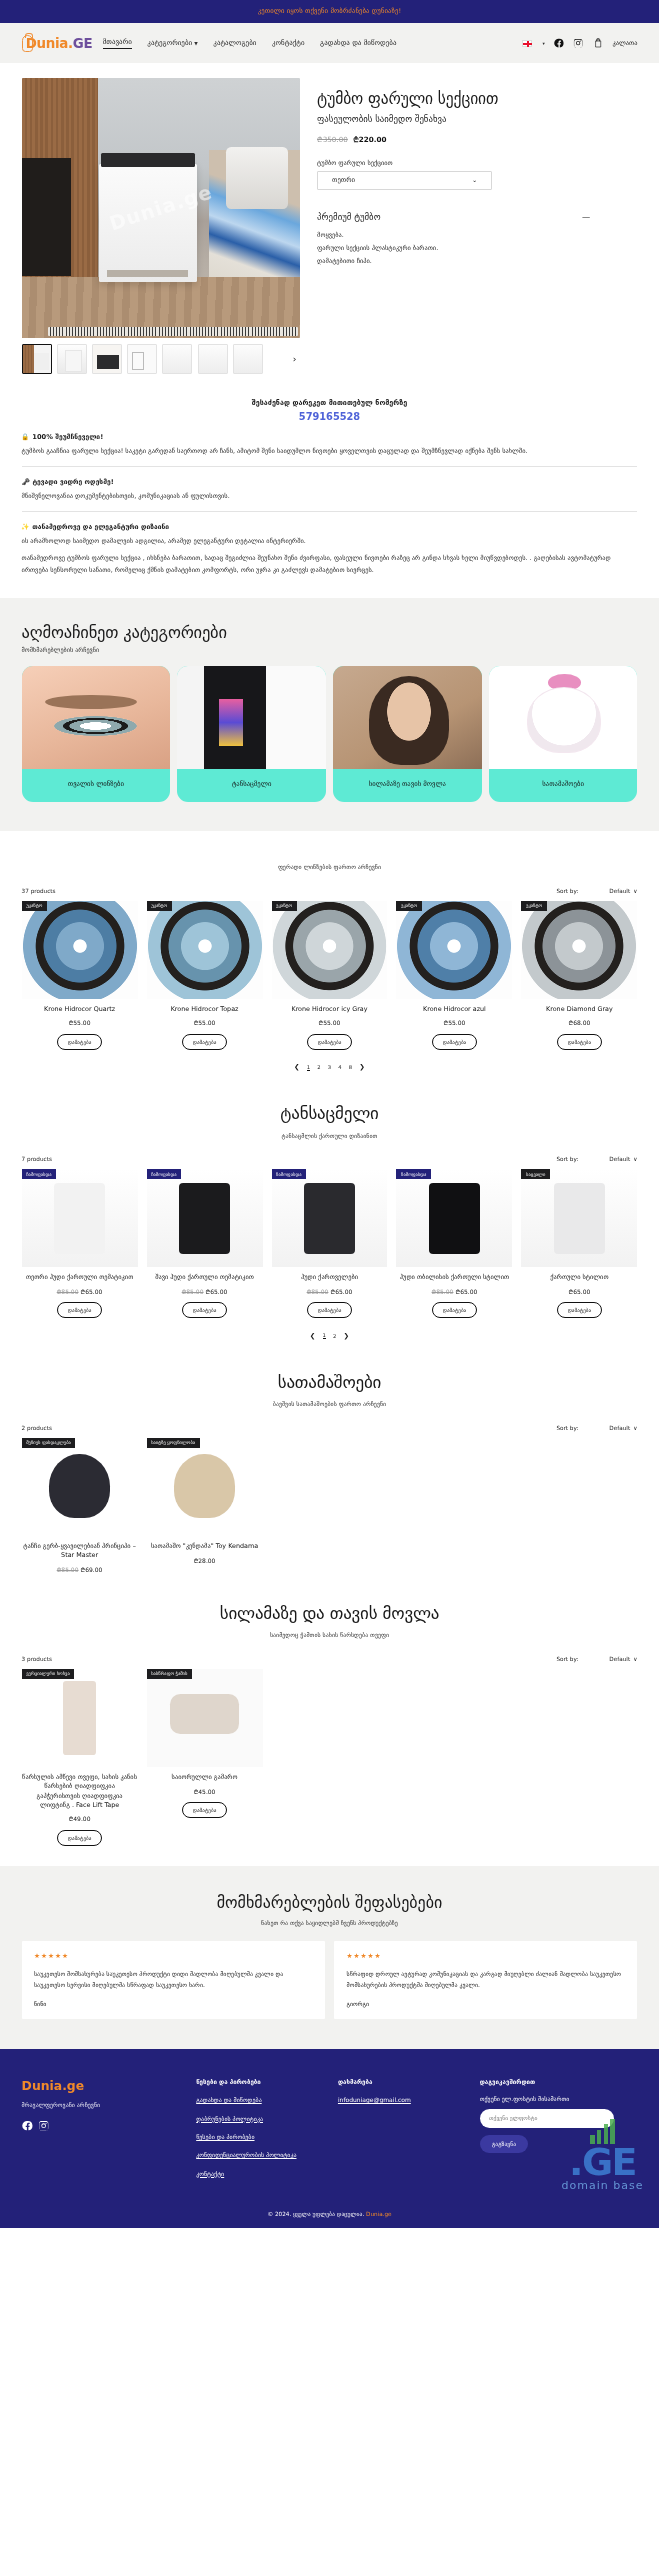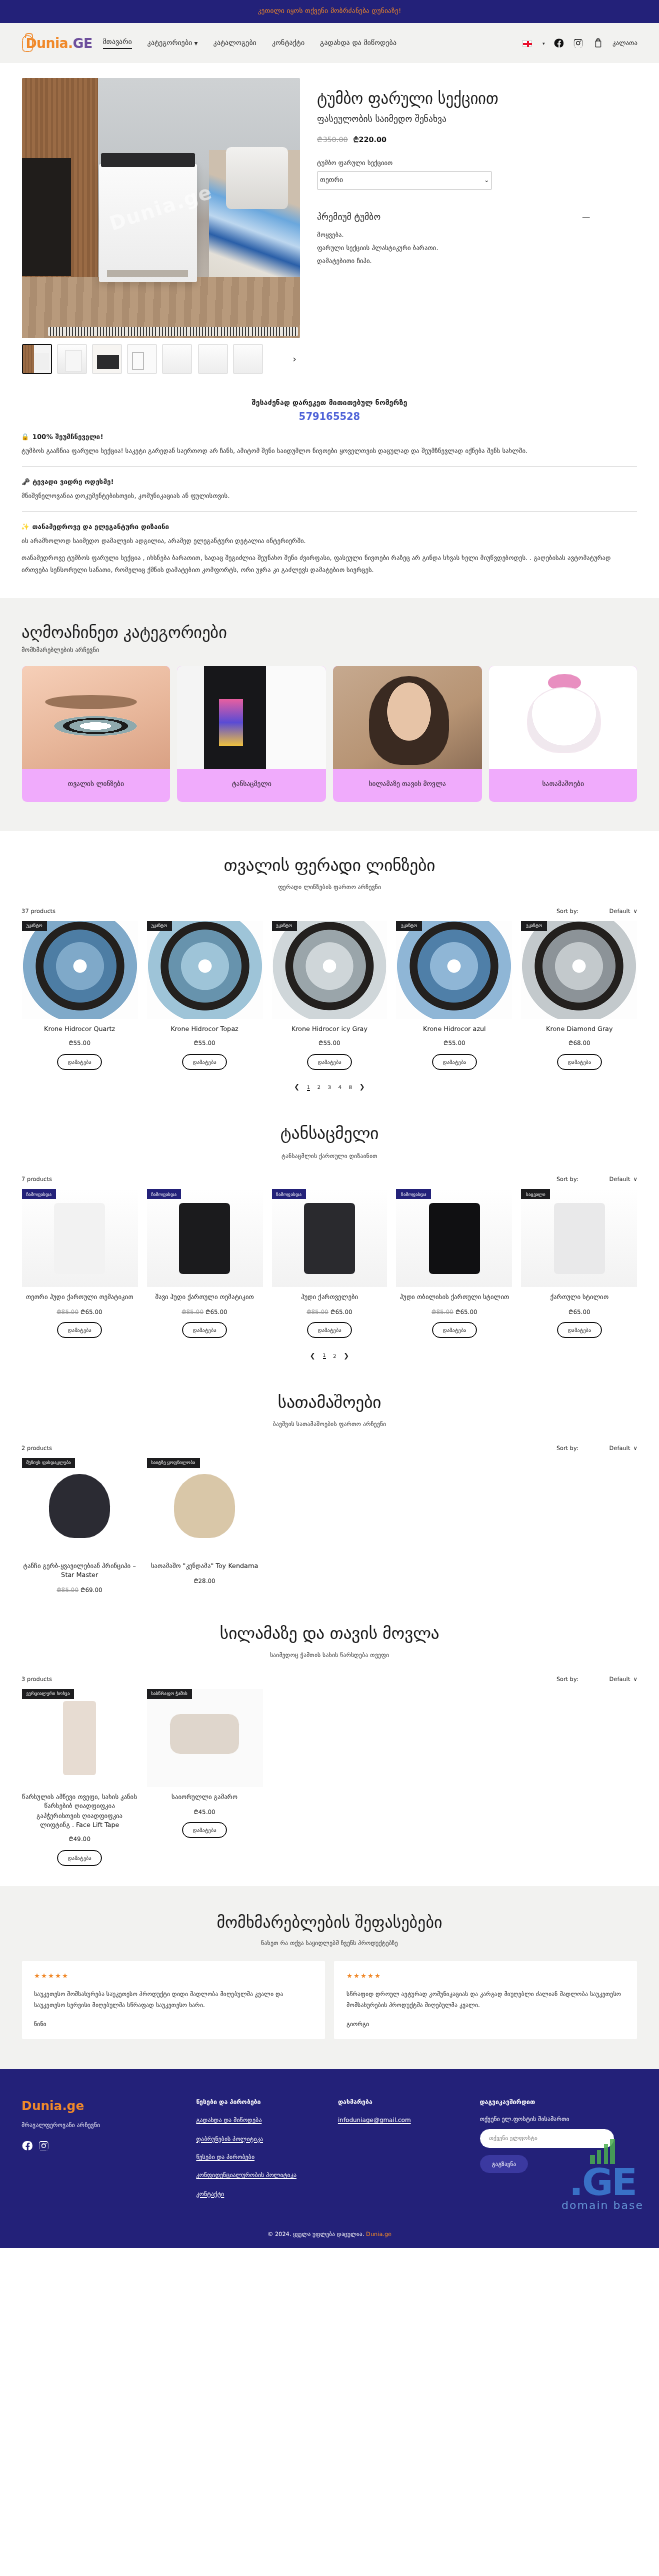--- a/index.html
+++ b/index.html
@@ -137,21 +137,21 @@
   .pinfo { flex: 1; padding-top: 12.4px; }
   .ptitle { font-size: 15.5px; font-weight: 400; line-height: 1.25; letter-spacing: -0.1px; }
   .psub { font-size: 8.8px; margin-top: 4.1px; color: #171717; }
   .prices { margin-top: 10.3px; font-size: 7.2px; }
   .price-old { color: #9a9a9a; text-decoration: line-through; margin-right: 3.1px; }
   .price-new { color: #111; font-weight: 600; }
   .field { margin-top: 15.5px; max-width: 175px; }
   .field label { display: block; font-size: 6.4px; margin-bottom: 3.1px; color: #222; }
   .select {
     border: 0.5px solid #d8d8d8; height: 19.6px; display: flex; align-items: center;
-    justify-content: space-between; padding: 0 2px; font-size: 6.7px; background: #fff;
+    justify-content: space-between; padding: 0 14px; font-size: 6.7px; background: #fff;
     border-radius: 1px;
   }
   .select .chev { font-size: 5.7px; }
   .acc { margin-top: 21.6px; max-width: 273px; }
   .acc-head { display:flex; align-items:center; justify-content: space-between; }
   .acc-title { font-size: 8.8px; }
   .acc-minus { font-size: 8.2px; color:#444; }
   .acc-body { margin-top: 7.2px; font-size: 6.4px; line-height: 2.0; color: #232323; }
 
   
@@ -161,21 +161,21 @@
   .desc-phone { font-size: 9.8px; font-weight: 700; color: #4f63d8; margin-top: 4.1px; }
   .desc p { font-size: 6.4px; line-height: 1.85; margin-top: 5.2px; color: #1d1d1d; }
   .desc .lead { font-weight: 700; font-size: 6.7px; margin-top: 11px; }
   .hr { border: none; border-top: 0.5px solid #e3e3e3; margin: 8.2px 0 0; }
 
   
   .cats { background: #f2f2f0; padding: 25px 21.6px 29px; }
   .cats h2 { font-size: 16.5px; font-weight: 400; letter-spacing: -0.2px; }
   .cats .sub { font-size: 6.2px; margin-top: 4.1px; color: #2b2b2b; }
   .cat-grid { display: grid; grid-template-columns: repeat(4,1fr); gap: 7.2px; margin-top: 13.4px; }
-  .cat-card { background:#f0abfc; border-radius: 5px; overflow: hidden; }
+  .cat-card { background:#5eead4; border-radius: 11px; overflow: hidden; }
   .cat-img { height: 103px; position: relative; overflow: hidden; }
   .cat-img.c1 { background: linear-gradient(160deg,#f6cfb8,#e8b79b 55%,#d9a184); }
   .cat-img.c1:after { content:""; position:absolute; left:22%; top:48%; width:56%; height:20%;
     background: radial-gradient(ellipse at center,#fff 0 26%,#8ea9ad 27% 44%,#1c1c1c 45% 55%,#8ea9ad 56% 70%,#e7cbb6 71%);
     border-radius: 50%; }
   .cat-img.c1:before { content:""; position:absolute; left:16%; top:28%; width:62%; height:14%;
     background:#9a7358; border-radius:50%; filter: blur(0.5px); }
   .cat-img.c2 { background: linear-gradient(90deg,#f4f4f4 0 18%,#17171a 18% 60%,#fafafa 60% 100%); }
   .cat-img.c2:after { content:""; position:absolute; left:28%; top:32%; width:16%; height:46%;
     background: linear-gradient(180deg,#e85fa0,#5a4bd4,#f0c23e); }
@@ -407,21 +407,20 @@
       </div>
       <div class="cat-card">
         <div class="cat-img c4"></div>
         <div class="cat-lbl">სათამაშოები</div>
       </div>
     </div>
   </div>
 
   <div id="sections-host">
       <div class="psection">
-        <h2>თვალის ფერადი ლინზები</h2>
         <div class="sub">ფერადი ლინზების ფართო არჩევნი</div>
         <div class="sortbar">
           <span class="count">37 products</span>
           <span class="right">
             <span>Sort by:</span>
             <span class="dd">
               <span>Default</span>
               <span>∨</span>
             </span>
           </span>

